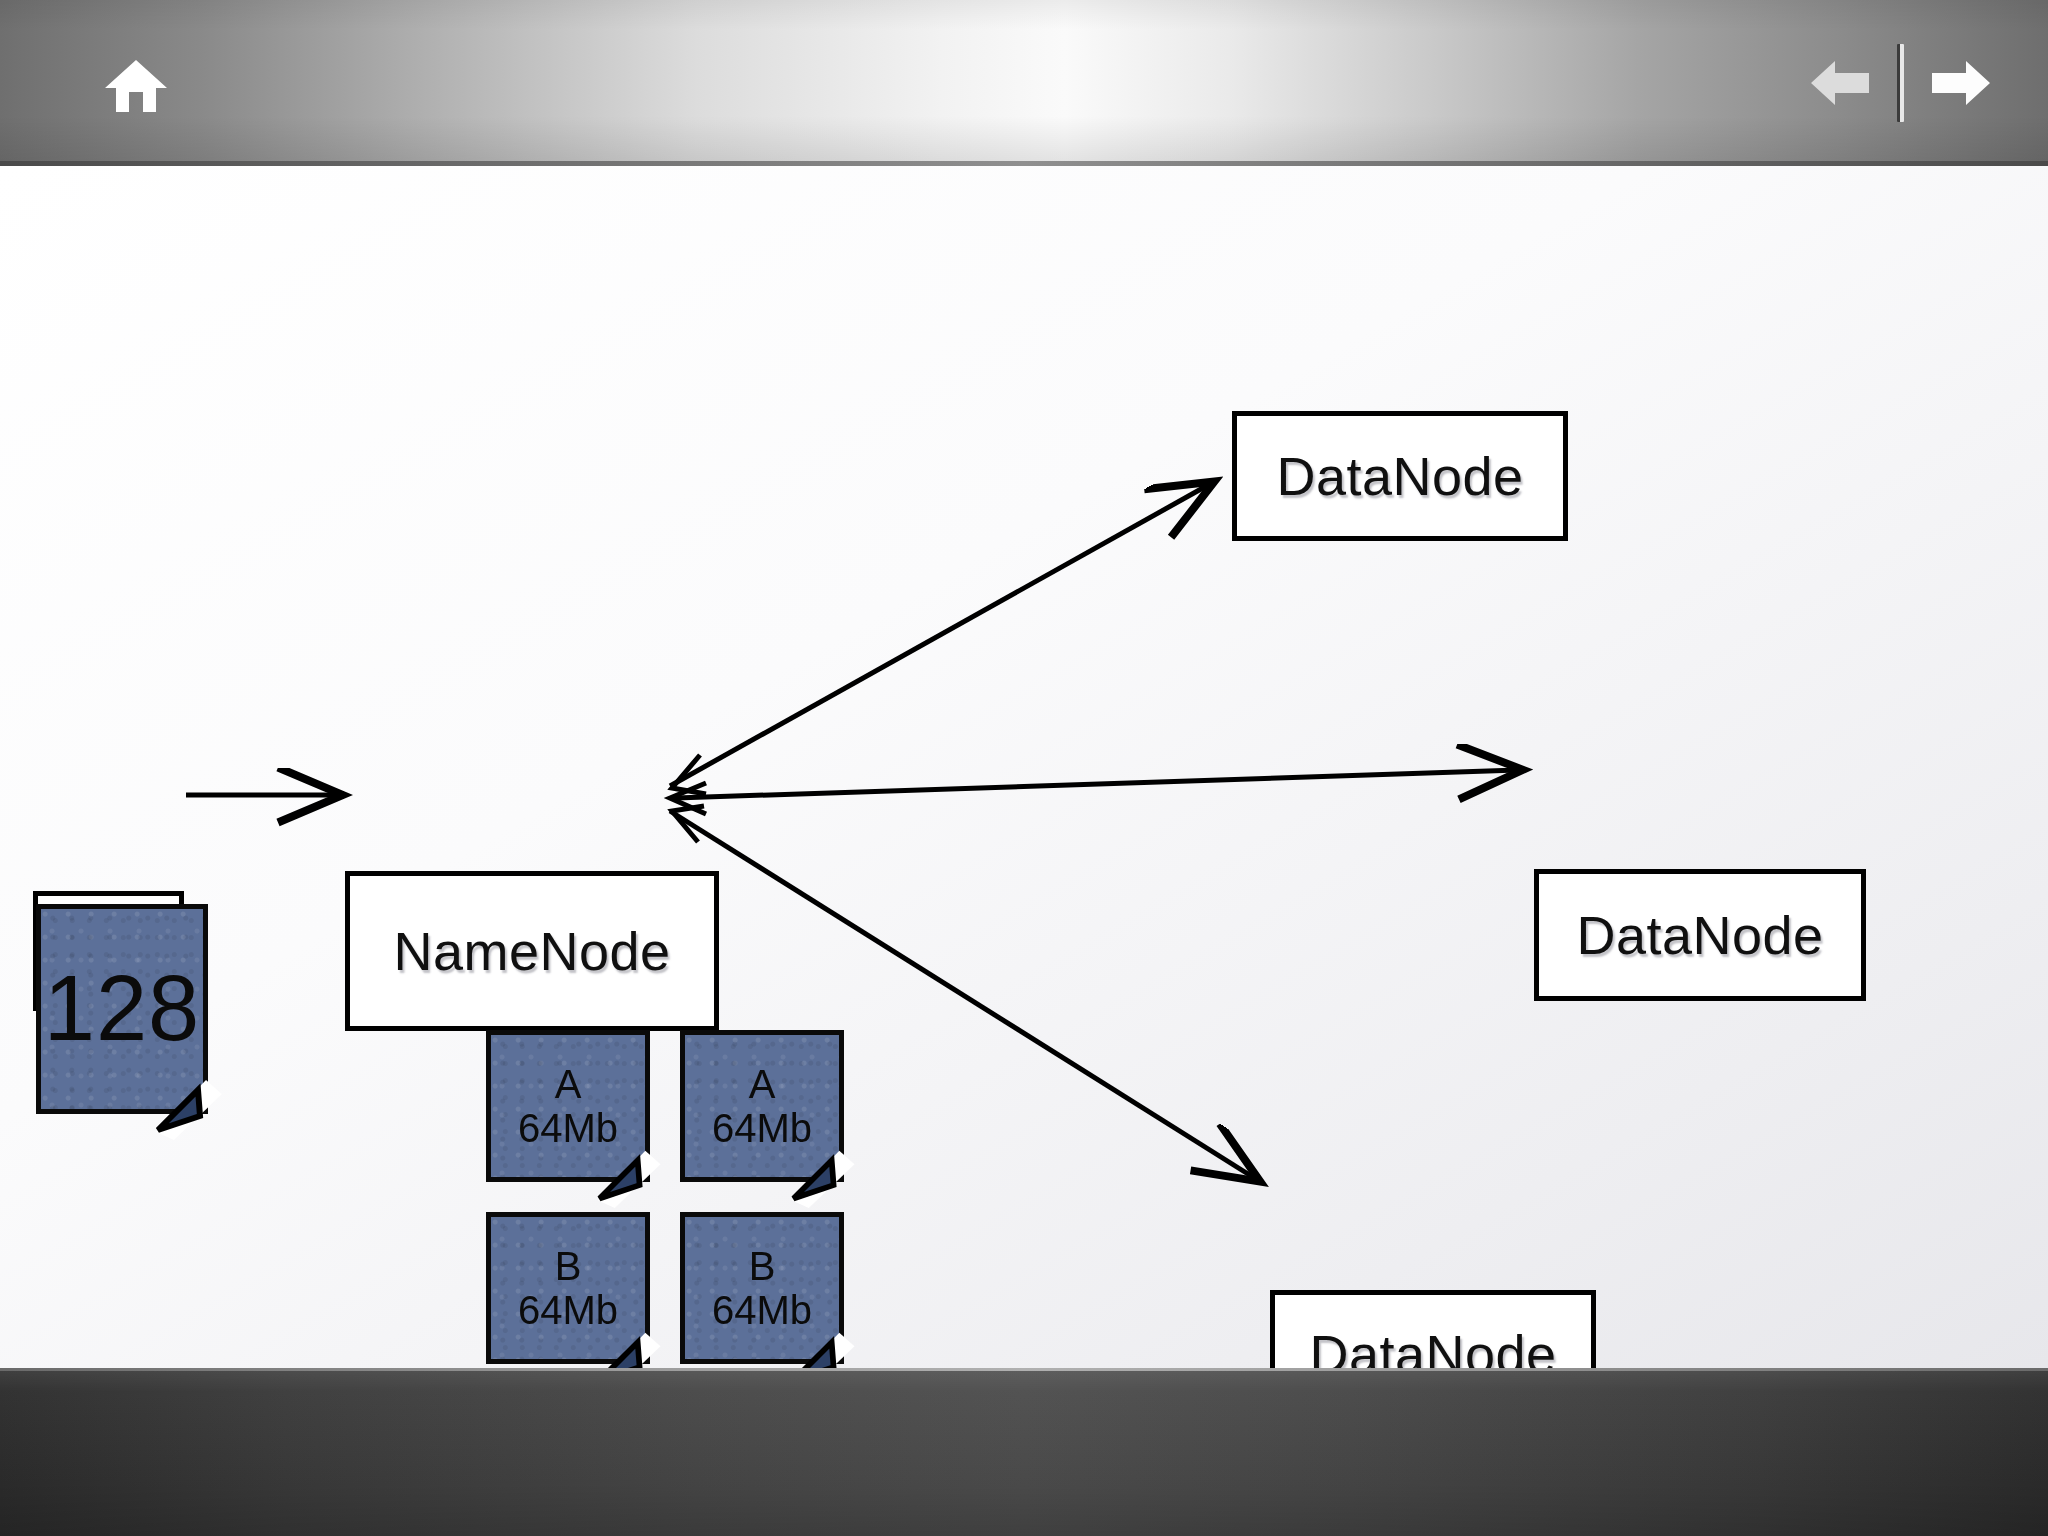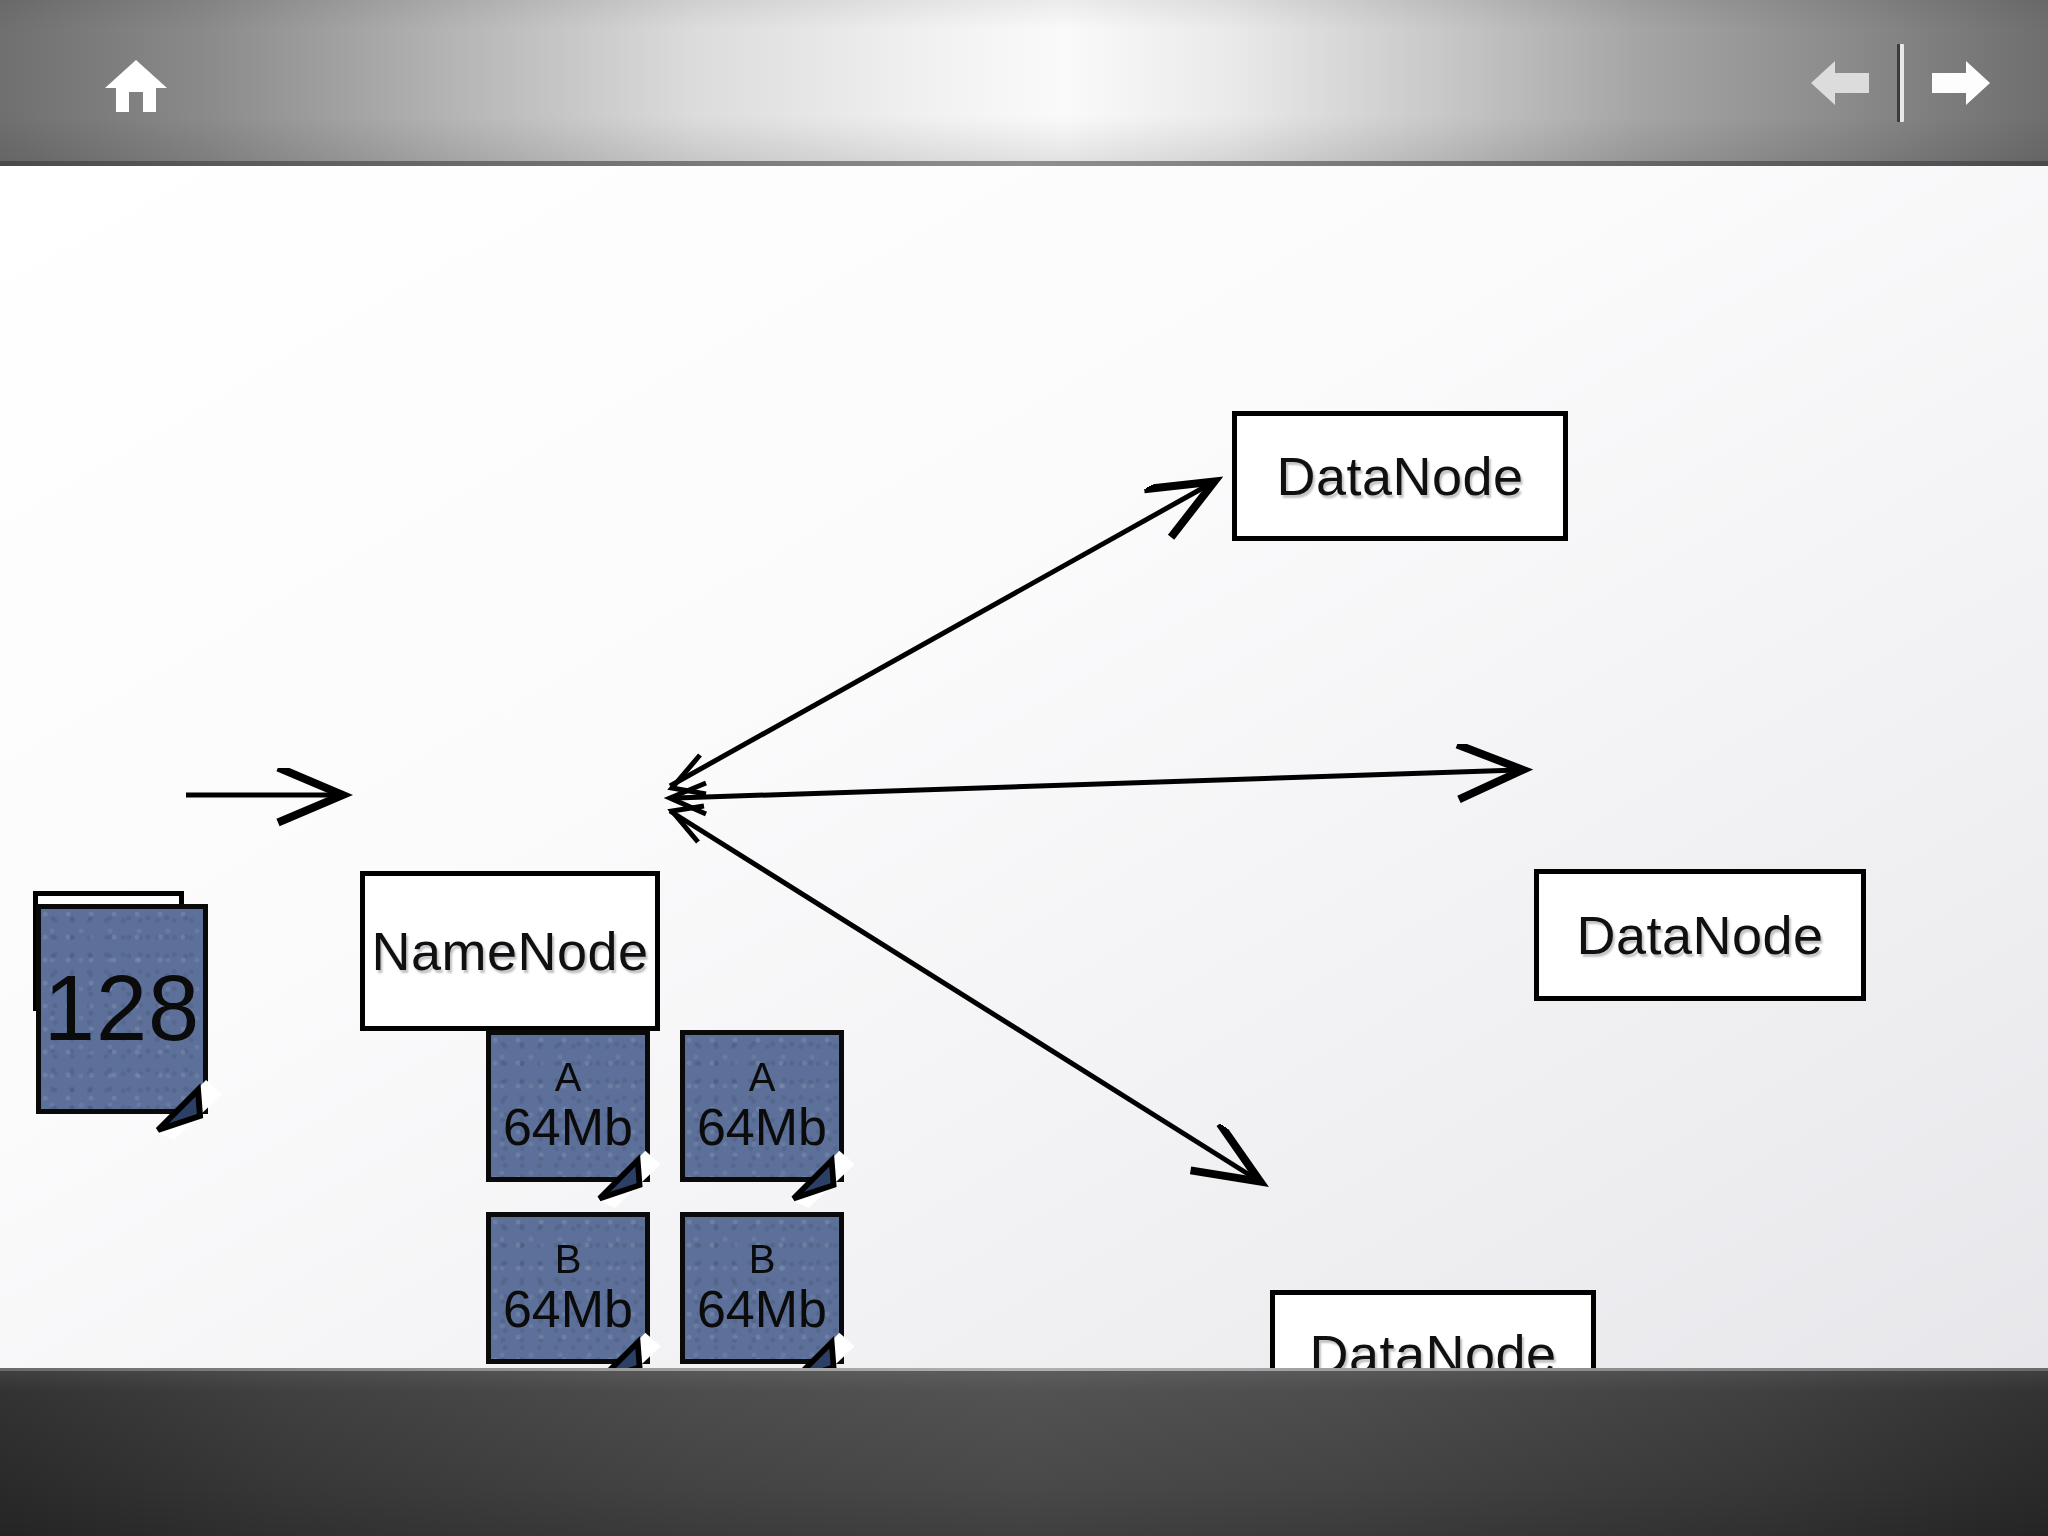--- a/index.html
+++ b/index.html
@@ -158,21 +158,21 @@
     position: absolute;
     pointer-events: none;
   }
   .note-text {
     font-family: "Liberation Sans", sans-serif;
     color: #0b0b0b;
     line-height: 1.1;
     white-space: nowrap;
   }
   .note-text.title { font-size: 40px; }
-  .note-text.size  { font-size: 52px; }
+  .note-text.size  { font-size: 40px; }
   .note-text.big   { font-size: 92px; font-weight: 400; letter-spacing: 1px; }
 
   .caption {
     position: absolute;
     font-family: "Liberation Sans", sans-serif;
     font-size: 78px;
     color: #0a0a0a;
     white-space: nowrap;
     letter-spacing: -1px;
   }
@@ -229,21 +229,21 @@
         <path d="M700 589 L672 622 L706 628"></path>
         <path d="M706 617 L670 632 L706 648"></path>
         <path d="M704 640 L672 645 L698 676"></path>
       </g>
     </svg>
 
     <div class="node-box" style="left:33px; top:725px; width:151px; height:120px;">
       <span class="node-label md">User</span>
     </div>
 
-    <div class="node-box" style="left:360px; top:705px; width:300px; height:160px;">
+    <div class="node-box" style="left:345px; top:705px; width:374px; height:160px;">
       <span class="node-label lg">NameNode</span>
     </div>
 
     <div class="node-box" style="left:1232px; top:245px; width:336px; height:130px;">
       <span class="node-label lg">DataNode</span>
     </div>
 
     <div class="node-box" style="left:1534px; top:703px; width:332px; height:132px;">
       <span class="node-label lg">DataNode</span>
     </div>

